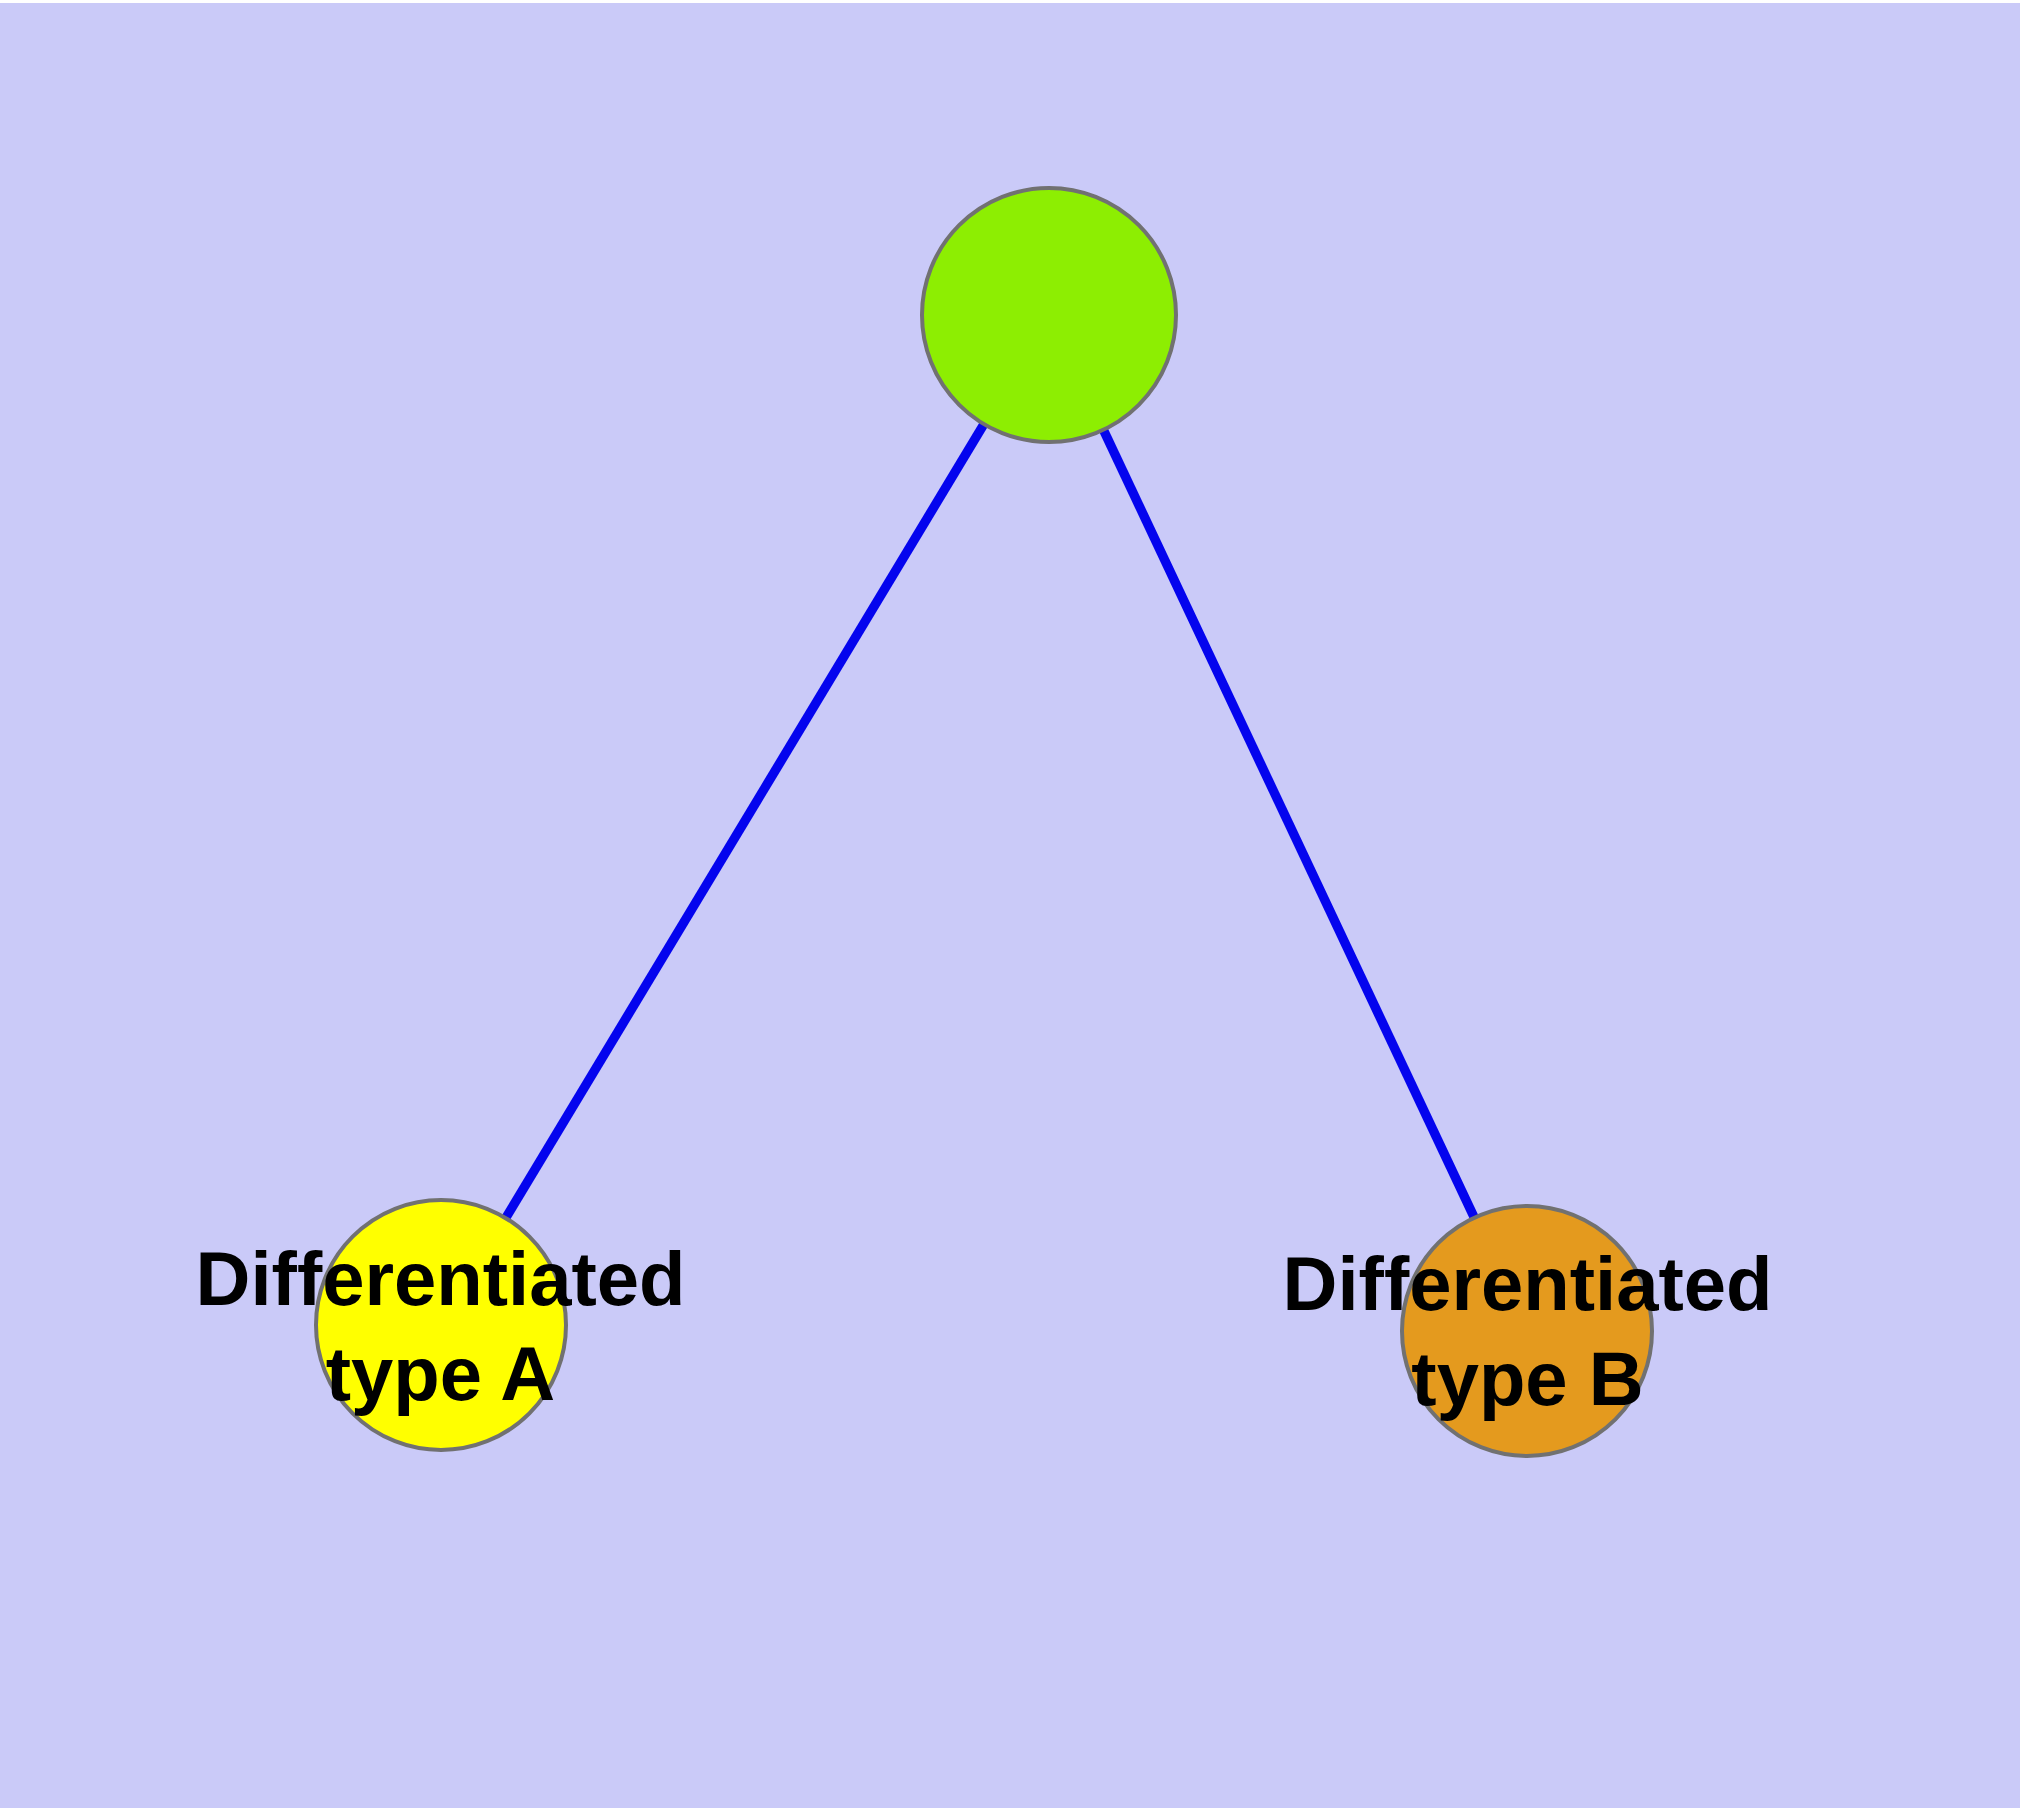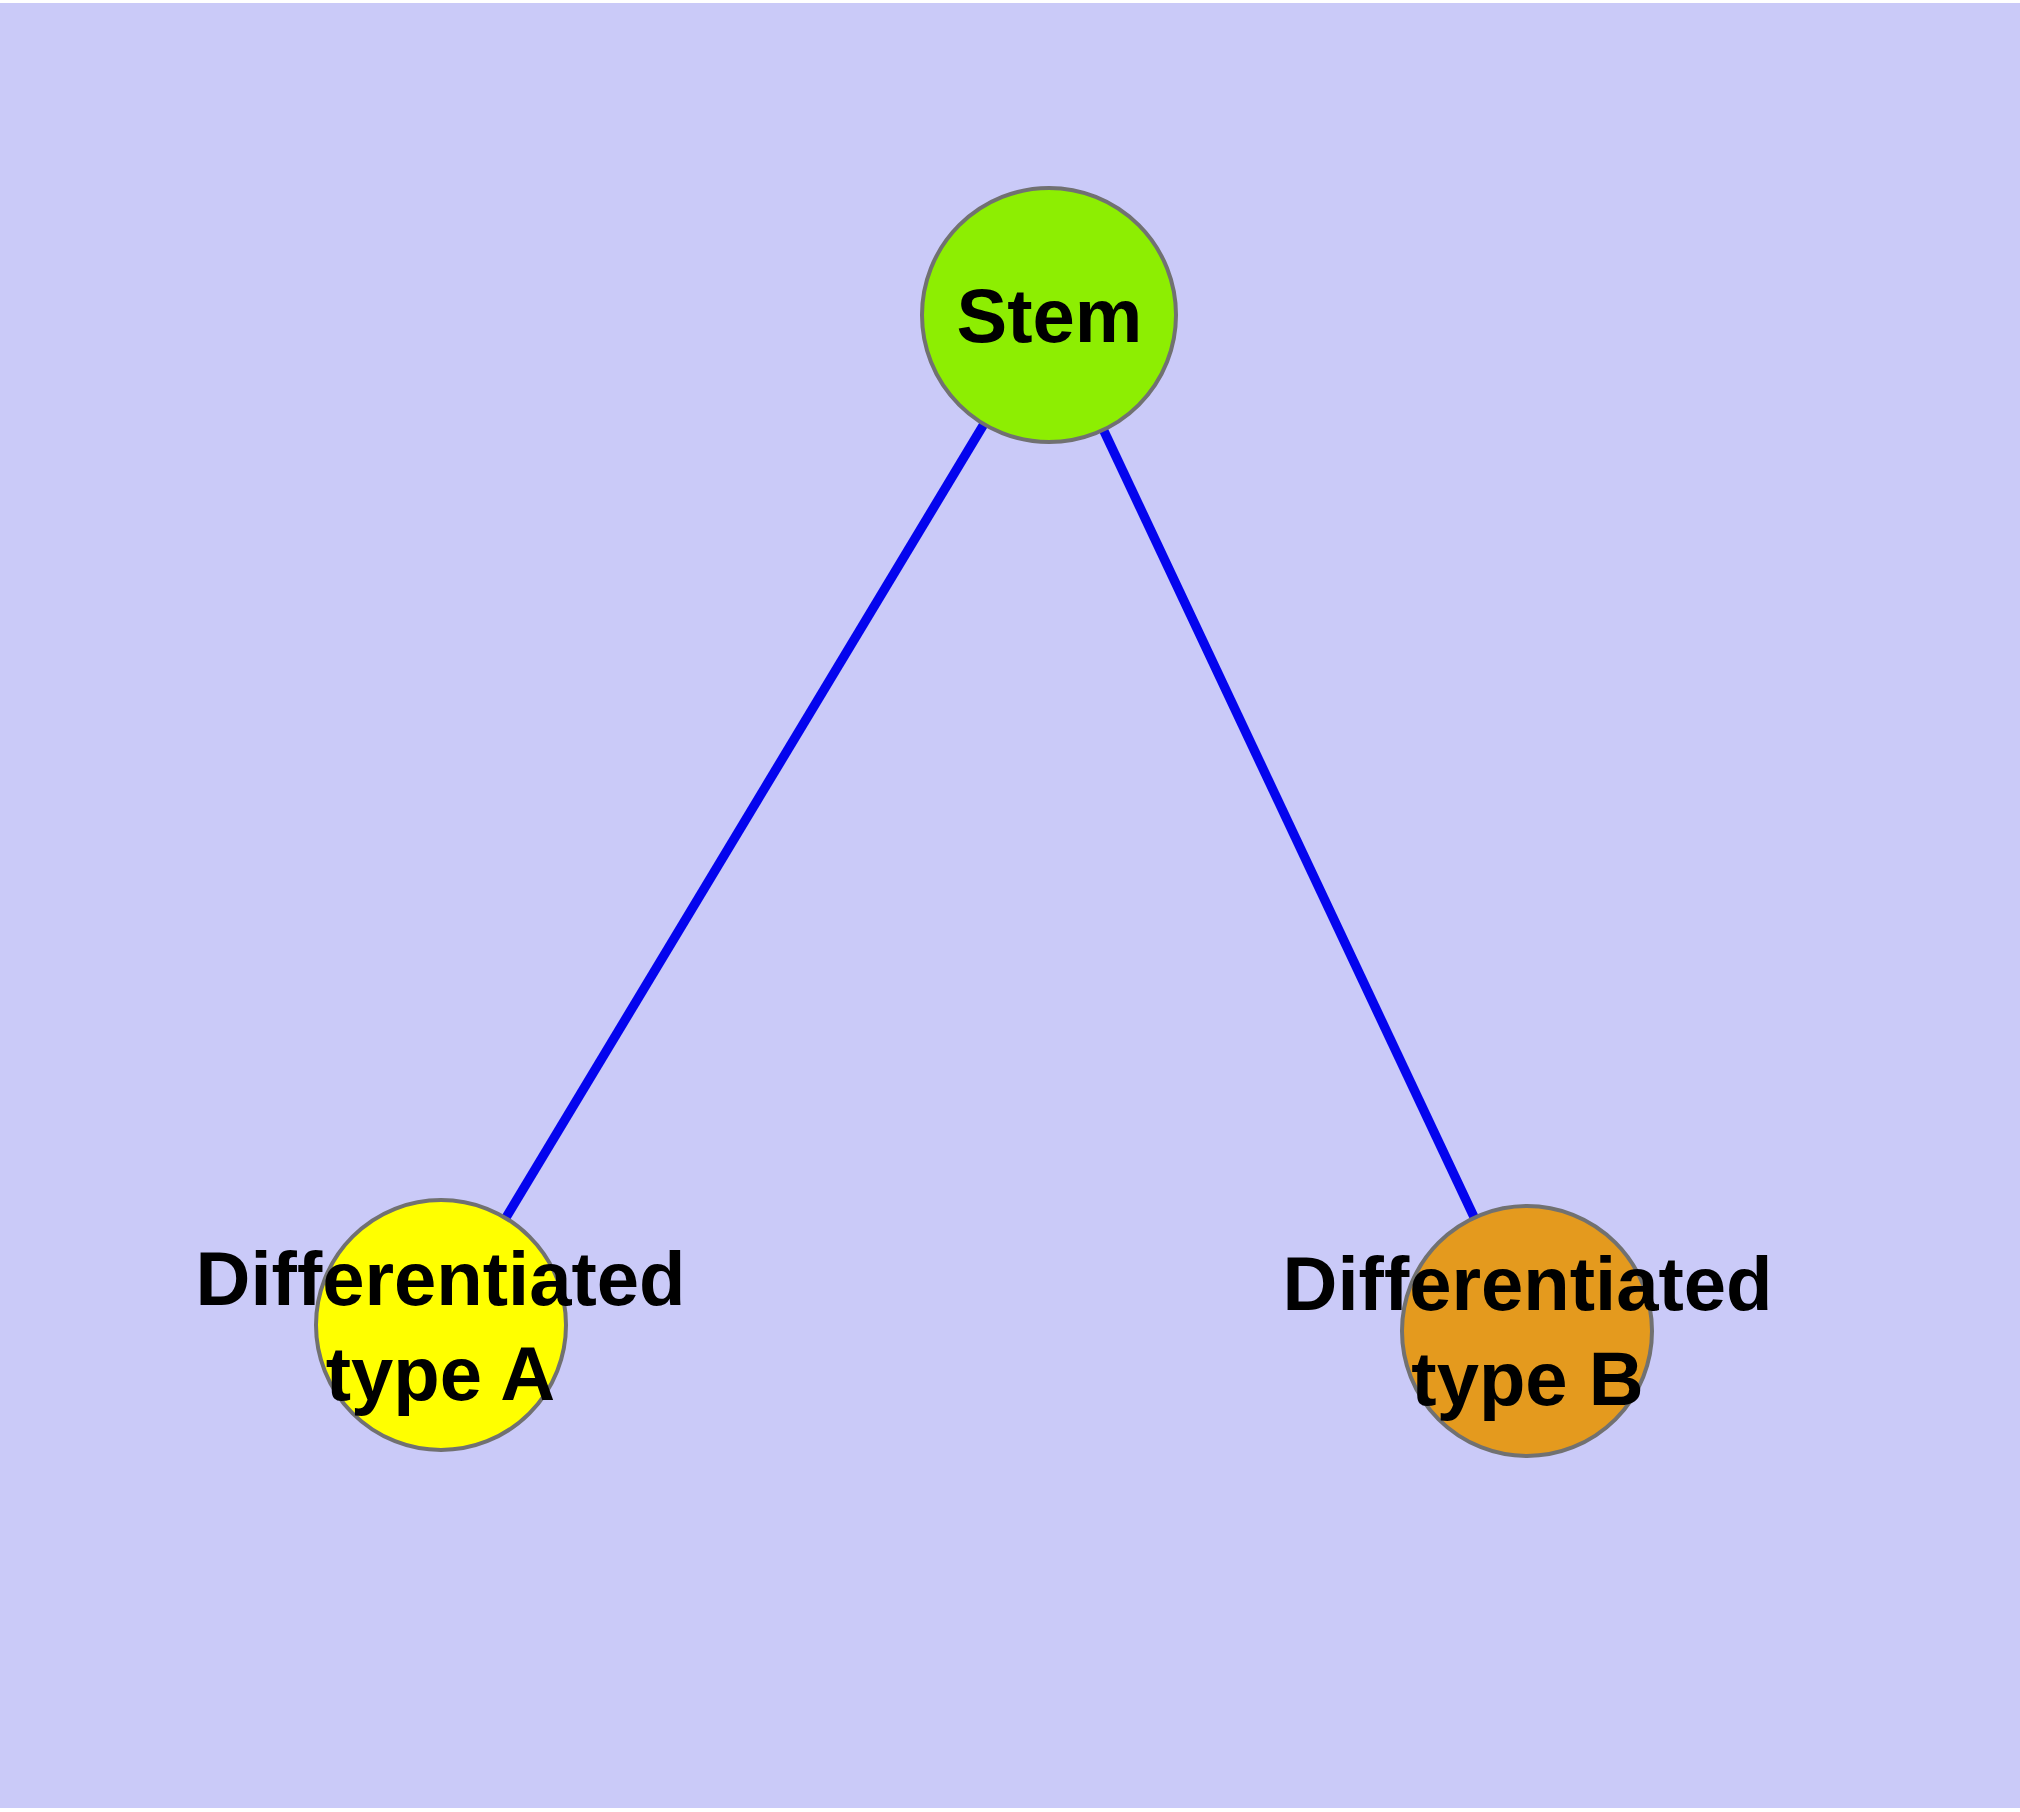--- a/index.html
+++ b/index.html
@@ -73,23 +73,20 @@
     <line class="edge" x1="1238" y1="372" x2="520" y2="1564" style="stroke: rgb(4, 4, 238);"></line>
     <line class="edge" x1="1238" y1="372" x2="1802" y2="1570" style="stroke: rgb(4, 4, 238);"></line>
   </svg>
 
   <div class="node node-stem" style="background: rgb(141, 238, 2); border-color: rgb(113, 113, 113);"></div>
 
   <div class="node node-a" style="background: rgb(255, 255, 0); border-color: rgb(113, 113, 113);"></div>
 
   <div class="node node-b" style="background: rgb(228, 154, 30); border-color: rgb(113, 113, 113);"></div>
 
-  <div class="label label-stem" style="color: rgb(0, 0, 0);">
-    <div>Stem</div>
-  </div>
 
   <div class="label label-a" style="color: rgb(0, 0, 0);">
     <div>Differentiated</div>
     <div>type A</div>
   </div>
 
   <div class="label label-b" style="color: rgb(0, 0, 0);">
     <div>Differentiated</div>
     <div>type B</div>
   </div>

